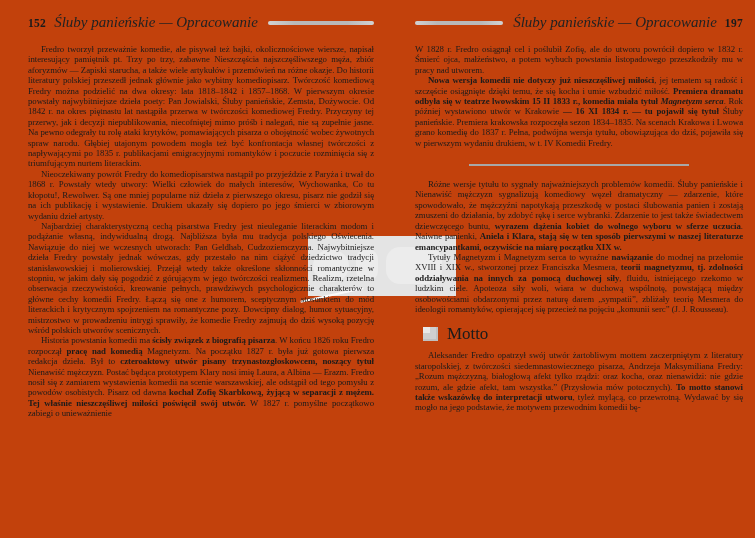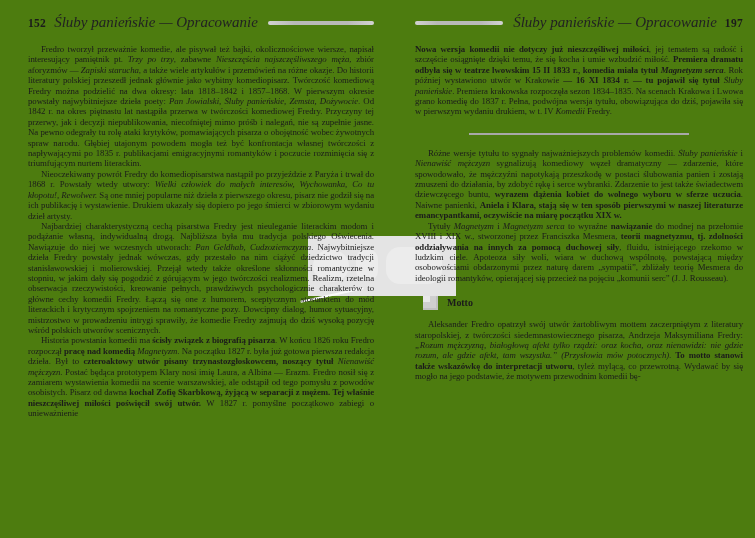--- a/index.html
+++ b/index.html
@@ -1,19 +1,19 @@
 <!DOCTYPE html>
 <html><head>
 <meta charset="utf-8">
 <style>
   html,body{margin:0;padding:0;background:#ffffff;}
   .screenshot{
     position:relative;
     width:755px;height:538px;
-    background:#4d7c0f;
+    background:#c2410c;
     overflow:hidden;
     font-family:"Liberation Serif","DejaVu Serif",serif;
     color:#1b1b1b;
   }
   
   .scan-band{
     position:absolute;left:308px;top:236px;width:148px;height:60px;
     background:#e4e4e4;z-index:0;
   }
   .band-glyph{position:absolute;background:#ececec;border-radius:10px;}
@@ -36,36 +36,36 @@
     background:linear-gradient(90deg,#d2d2d2,#b9b9b9 25%,#b9b9b9 75%,#d2d2d2);}
 
   .page-body{
     font-size:8.8px;line-height:10.4px;text-align:justify;
     letter-spacing:-0.05px;
   }
   .para{margin:0;text-indent:13px;}
   .page-right .page-body > p.para:first-child{text-indent:0;}
   .seg-n{}
   .seg-b{font-weight:bold;}
-  .seg-i{font-style:italic;}
+  .seg-i{}
   .seg-bi{font-weight:bold;font-style:italic;}
 
   .heading-block{margin:16px 0 13px;text-align:center;}
   .section-heading{font-size:11px;font-weight:bold;letter-spacing:.7px;margin:0 0 4px;}
   .heading-rule{height:2px;background:#a8a8a8;margin:0 auto;}
   .page-left .heading-rule{width:93%;}
   .page-right .heading-rule{width:67%;}
 
   .motto-block{margin:13px 0 9px 8px;display:flex;align-items:center;}
   .motto-icon{
     position:relative;display:inline-block;width:15px;height:14px;
     background:#cfcfcf;box-shadow:inset -2px -2px 0 #c0c0c0;margin-right:9px;
   }
   .motto-icon-fold{position:absolute;left:0;top:0;width:7px;height:6px;background:#e9e9e9;}
-  .motto-label{font-weight:bold;font-size:10px;}
+  .motto-label{font-weight:normal;font-size:17px;}
 </style>
 </head>
 <body>
 
 <div class="screenshot">
 
   <div class="scan-band">
     <span class="band-glyph g1"></span>
     <span class="band-glyph g2"></span>
     <span class="band-glyph g3"></span>
@@ -86,20 +86,21 @@
       </div>
   </div>
 
   <div class="page page-right">
     <div class="page-header">
       <span class="header-bar"></span>
       <span class="running-title">Śluby panieńskie — Opracowanie</span>
       <span class="pagenum">197</span>
     </div>
     <div class="page-body">
+        <p class="para"><span class="seg-n">W 1828 r. Fredro osiągnął cel i poślubił Zofię, ale do utworu powrócił dopiero w 1832 r. Śmierć ojca, małżeństwo, a potem wybuch powstania listopadowego przeszkodziły mu w pracy nad utworem.</span></p>
         <p class="para"><span class="seg-b">Nowa wersja komedii nie dotyczy już nieszczęśliwej miłości</span><span class="seg-n">, jej tematem są radość i szczęście osiągnięte dzięki temu, że się kocha i umie wzbudzić miłość. </span><span class="seg-b">Premiera dramatu odbyła się w teatrze lwowskim 15 II 1833 r., komedia miała tytuł </span><span class="seg-bi">Magnetyzm serca</span><span class="seg-n">. Rok później wystawiono utwór w Krakowie </span><span class="seg-b">— 16 XI 1834 r. — tu pojawił się tytuł </span><span class="seg-i">Śluby panieńskie</span><span class="seg-n">. Premiera krakowska rozpoczęła sezon 1834–1835. Na scenach Krakowa i Lwowa grano komedię do 1837 r. Pełna, podwójna wersja tytułu, obowiązująca do dziś, pojawiła się w pierwszym wydaniu drukiem, w t. IV </span><span class="seg-i">Komedii</span><span class="seg-n"> Fredry.</span></p>
         <div class="heading-block">
           <div class="heading-rule"></div>
         </div>
         <p class="para"><span class="seg-n">Różne wersje tytułu to sygnały najważniejszych problemów komedii. </span><span class="seg-i">Śluby panieńskie</span><span class="seg-n"> i </span><span class="seg-i">Nienawiść mężczyzn</span><span class="seg-n"> sygnalizują komediowy węzeł dramatyczny — zdarzenie, które spowodowało, że mężczyźni napotykają przeszkodę w postaci ślubowania panien i zostają zmuszeni do działania, by zdobyć rękę i serce wybranki. Zdarzenie to jest także świadectwem dziewczęcego buntu, </span><span class="seg-b">wyrazem dążenia kobiet do wolnego wyboru w sferze uczucia</span><span class="seg-n">. Naiwne panienki, </span><span class="seg-b">Aniela i Klara, stają się w ten sposób pierwszymi w naszej literaturze emancypantkami, oczywiście na miarę początku XIX w.</span></p>
         <p class="para"><span class="seg-n">Tytuły </span><span class="seg-i">Magnetyzm</span><span class="seg-n"> i </span><span class="seg-i">Magnetyzm serca</span><span class="seg-n"> to wyraźne </span><span class="seg-b">nawiązanie</span><span class="seg-n"> do modnej na przełomie XVIII i XIX w., stworzonej przez Franciszka Mesmera, </span><span class="seg-b">teorii magnetyzmu, tj. zdolności oddziaływania na innych za pomocą duchowej siły</span><span class="seg-n">, fluidu, istniejącego rzekomo w ludzkim ciele. Apoteoza siły woli, wiara w duchową wspólnotę, powstającą między osobowościami obdarzonymi przez naturę darem „sympatii”, zbliżały teorię Mesmera do ideologii romantyków, opierającej się przecież na pojęciu „komunii serc” (J. J. Rousseau).</span></p>
         <div class="motto-block">
           <span class="motto-icon">
             <span class="motto-icon-fold"></span>
           </span>

